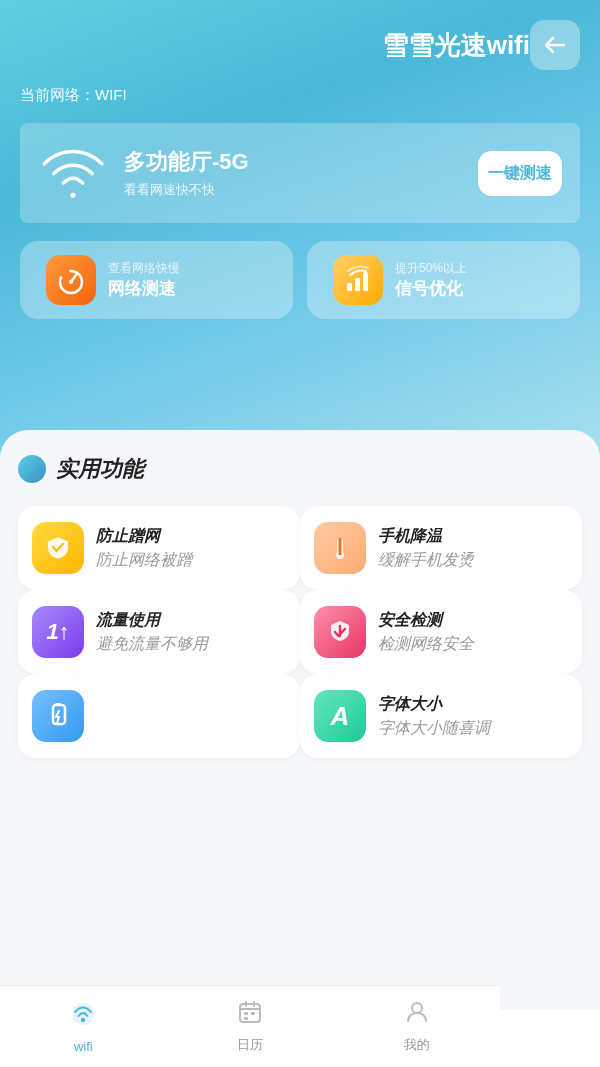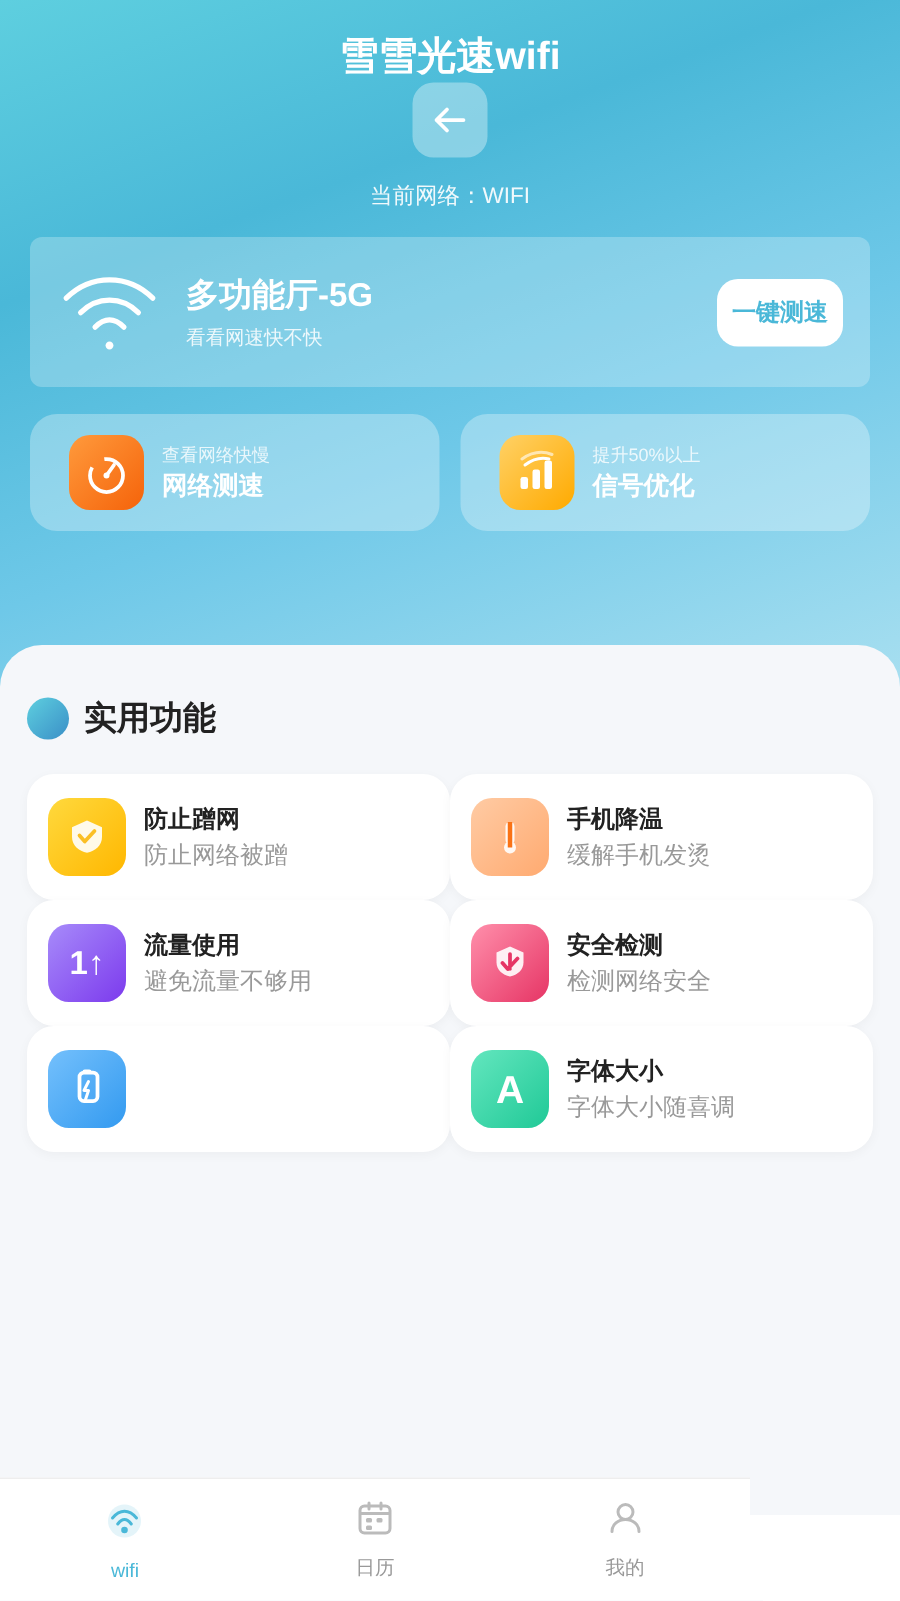--- a/index.html
+++ b/index.html
@@ -16,24 +16,23 @@
     .top-section {
       background: linear-gradient(160deg, #5ecfdf 0%, #4ab8d8 30%, #6ec8e8 60%, #a8dff0 100%);
       padding: 20px 20px 60px 20px;
       position: relative;
       min-height: 460px;
     }
 
     
     .header {
       display: flex;
-      justify-content: center;
+      justify-content: flex-end;
       align-items: center;
       margin-bottom: 16px;
-      flex-direction: column;
     }
     .app-title {
       font-size: 26px;
       font-weight: 700;
       color: #fff;
     }
     .back-btn {
       width: 50px;
       height: 50px;
       background: rgba(255,255,255,0.35);
@@ -45,21 +44,20 @@
       font-size: 20px;
       color: #fff;
     }
 
     
     .network-label {
       font-size: 15px;
       color: #fff;
       margin-bottom: 18px;
       opacity: 0.92;
-      text-align: center;
     }
 
     
     .wifi-card {
       background: rgba(255,255,255,0.25);
       border-radius: 8px;
       padding: 20px 18px;
       display: flex;
       align-items: center;
       margin-bottom: 18px;
@@ -135,24 +133,25 @@
     .feature-text .sub {
       font-size: 12px;
       color: rgba(255,255,255,0.8);
     }
 
     
     .bottom-section {
       background: #f5f7fa;
       border-radius: 28px 28px 0 0;
       margin-top: -30px;
-      padding: 34px 18px 90px 18px;
+      padding: 24px 18px 90px 18px;
       position: relative;
       z-index: 2;
       min-height: 580px;
+      font-style: italic;
     }
 
     .section-title-wrap {
       display: flex;
       align-items: center;
       margin-bottom: 22px;
     }
     .section-dot {
       width: 28px;
       height: 28px;

